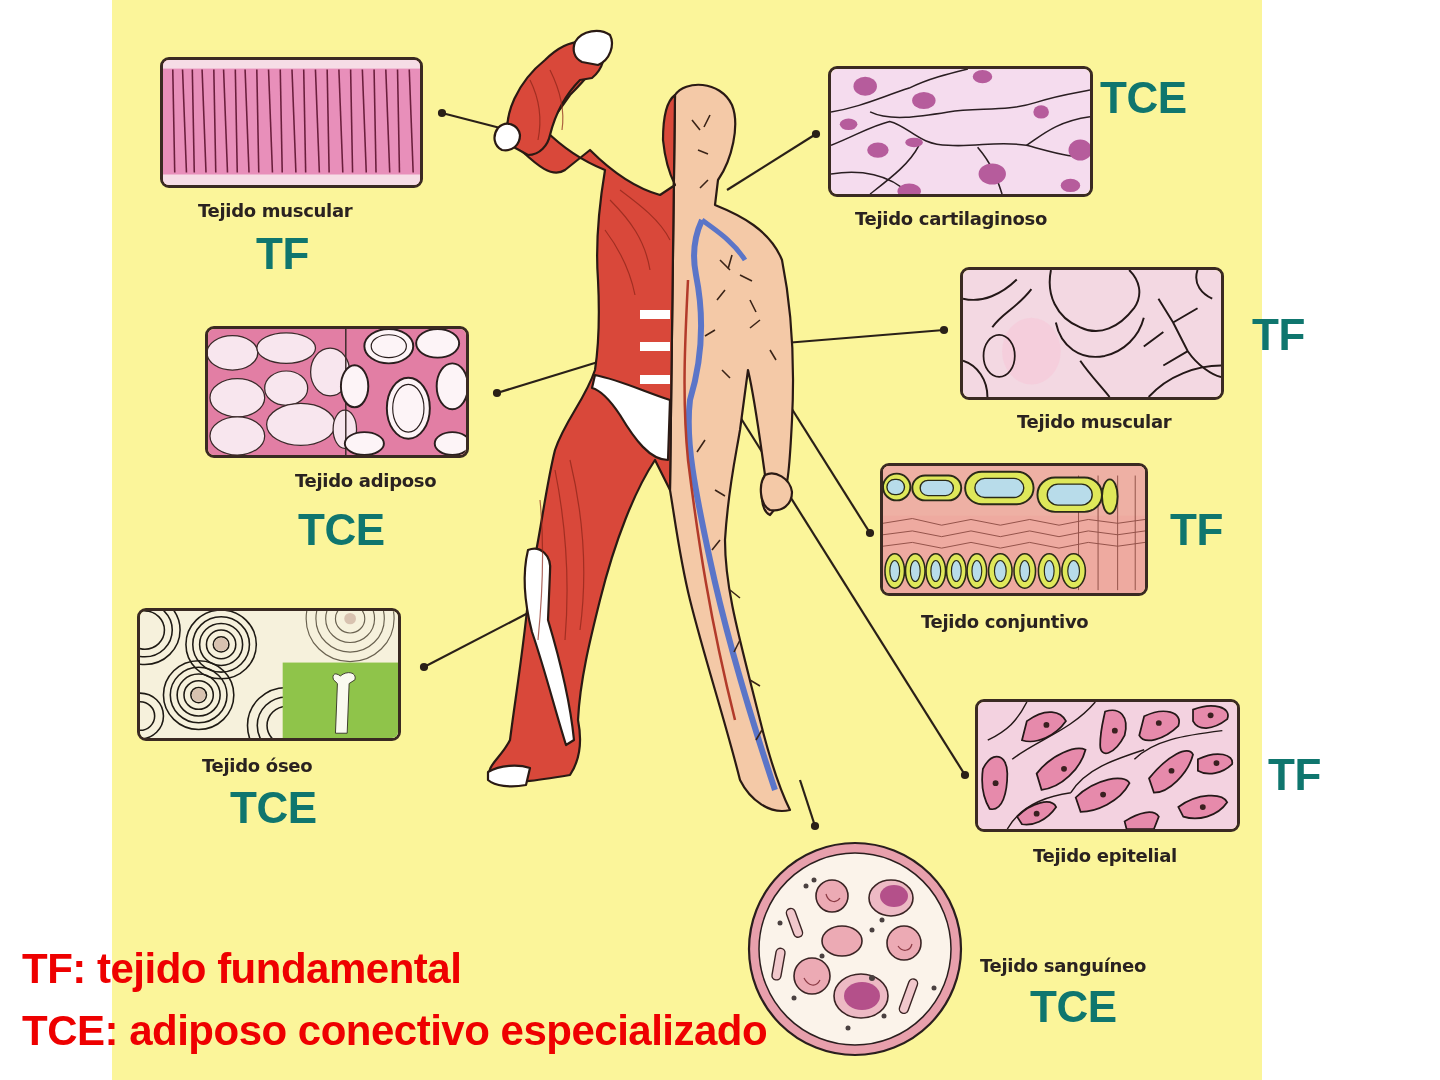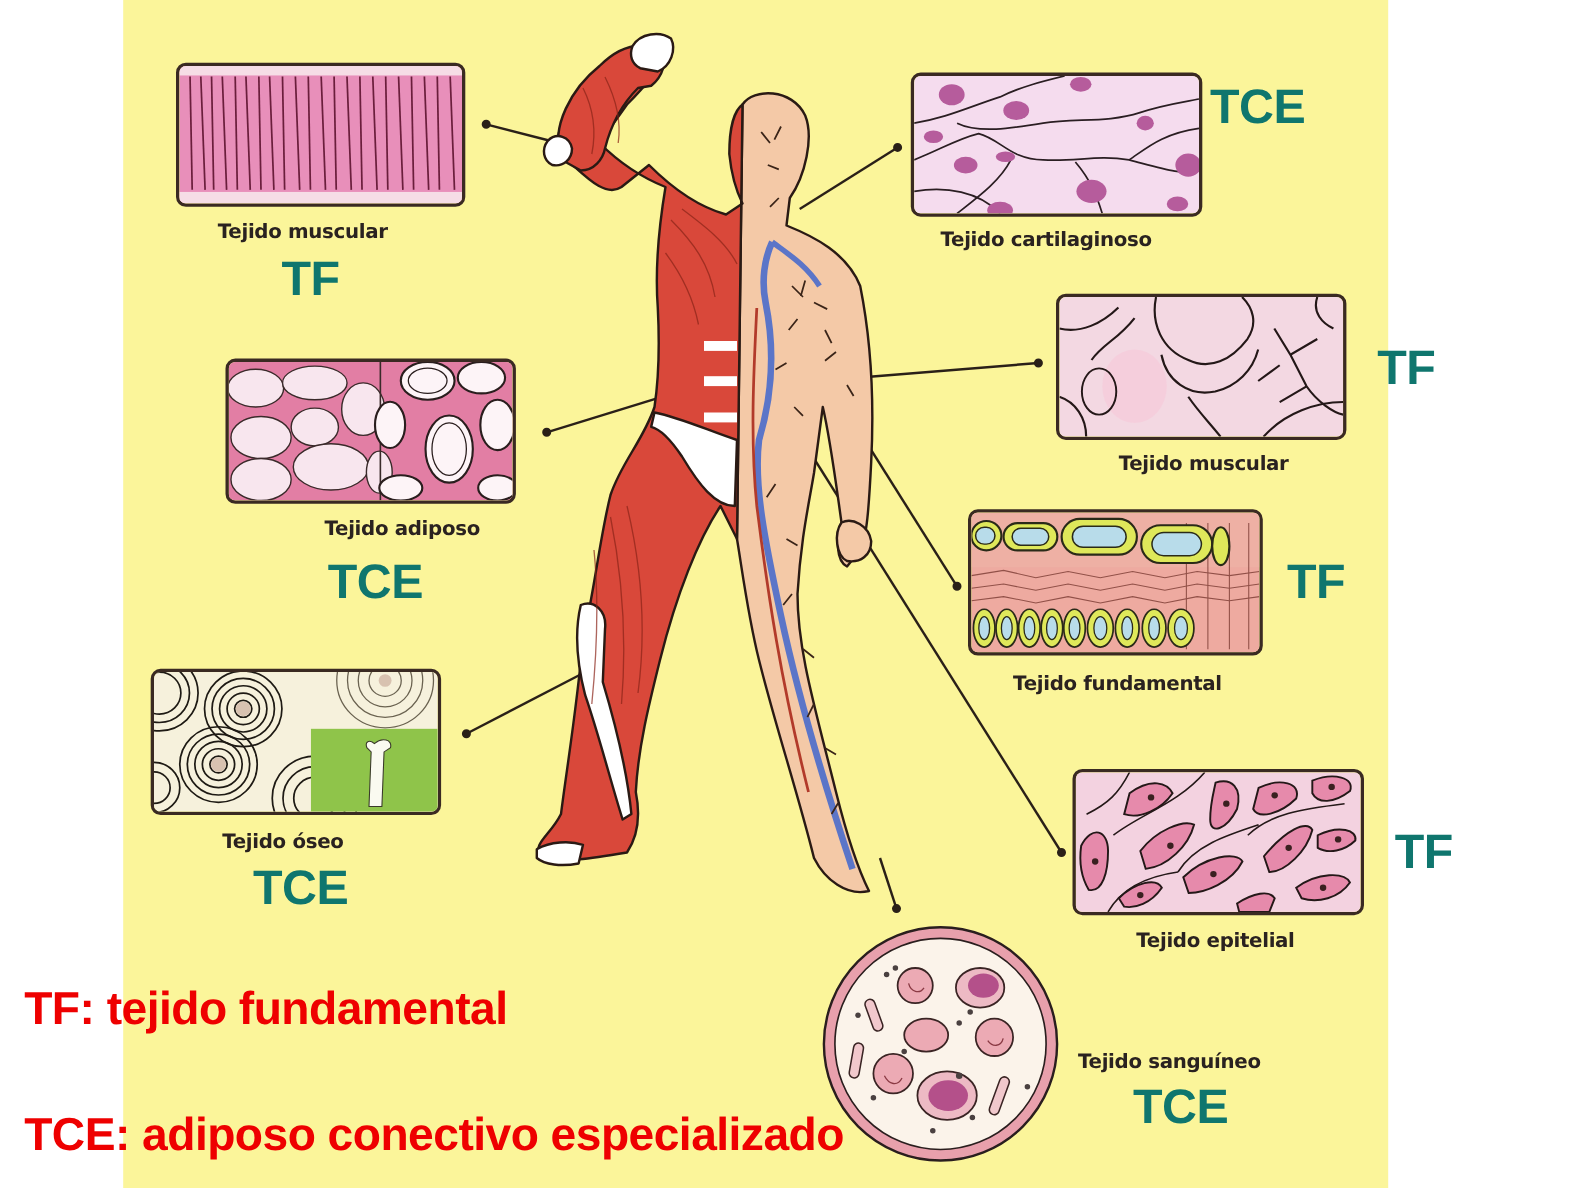--- a/index.html
+++ b/index.html
@@ -243,21 +243,21 @@
       <ellipse cx="54" cy="110" rx="5" ry="11"></ellipse>
         <ellipse cx="75" cy="110" rx="5" ry="11"></ellipse>
       <ellipse cx="96" cy="110" rx="5" ry="11"></ellipse>
         <ellipse cx="120" cy="110" rx="6" ry="11"></ellipse>
       <ellipse cx="145" cy="110" rx="5" ry="11"></ellipse>
         <ellipse cx="170" cy="110" rx="5" ry="11"></ellipse>
       <ellipse cx="195" cy="110" rx="6" ry="11"></ellipse>
     </g>
   </svg>
 </div>
-<div class="caption" style="left:921px;top:611px;">Tejido fundamental</div>
+<div class="caption" style="left:921px;top:611px;">Tejido conjuntivo</div>
 <div class="tag" style="left:1170px;top:508px;">TF</div>
 
 <div class="tissue" style="left:137px;top:608px;width:264px;height:133px;">
   <svg viewBox="0 0 264 133" preserveAspectRatio="none">
     <rect width="264" height="133" fill="#f6f1dc"></rect>
     <g fill="none" stroke="#1e1a14" stroke-width="1.6">
       <circle cx="83" cy="35" r="8"></circle>
         <circle cx="83" cy="35" r="15"></circle>
         <circle cx="83" cy="35" r="22"></circle>
         <circle cx="83" cy="35" r="29"></circle>
@@ -369,14 +369,14 @@
     <circle cx="190" cy="150" r="2.5"></circle>
       <circle cx="104" cy="190" r="2.5"></circle>
       <circle cx="128" cy="140" r="3"></circle>
     <circle cx="50" cy="160" r="2.5"></circle>
       <circle cx="140" cy="178" r="2.5"></circle>
   </g>
 </svg>
 <div class="caption" style="left:980px;top:955px;">Tejido sanguíneo</div>
 <div class="tag" style="left:1030px;top:985px;">TCE</div>
 
-<div class="legend" style="top:896px;">TF: tejido fundamental</div>
+<div class="legend" style="top:948px;">TF: tejido fundamental</div>
 <div class="legend" style="top:1010px;">TCE: adiposo conectivo especializado</div>
 
 </body></html>

